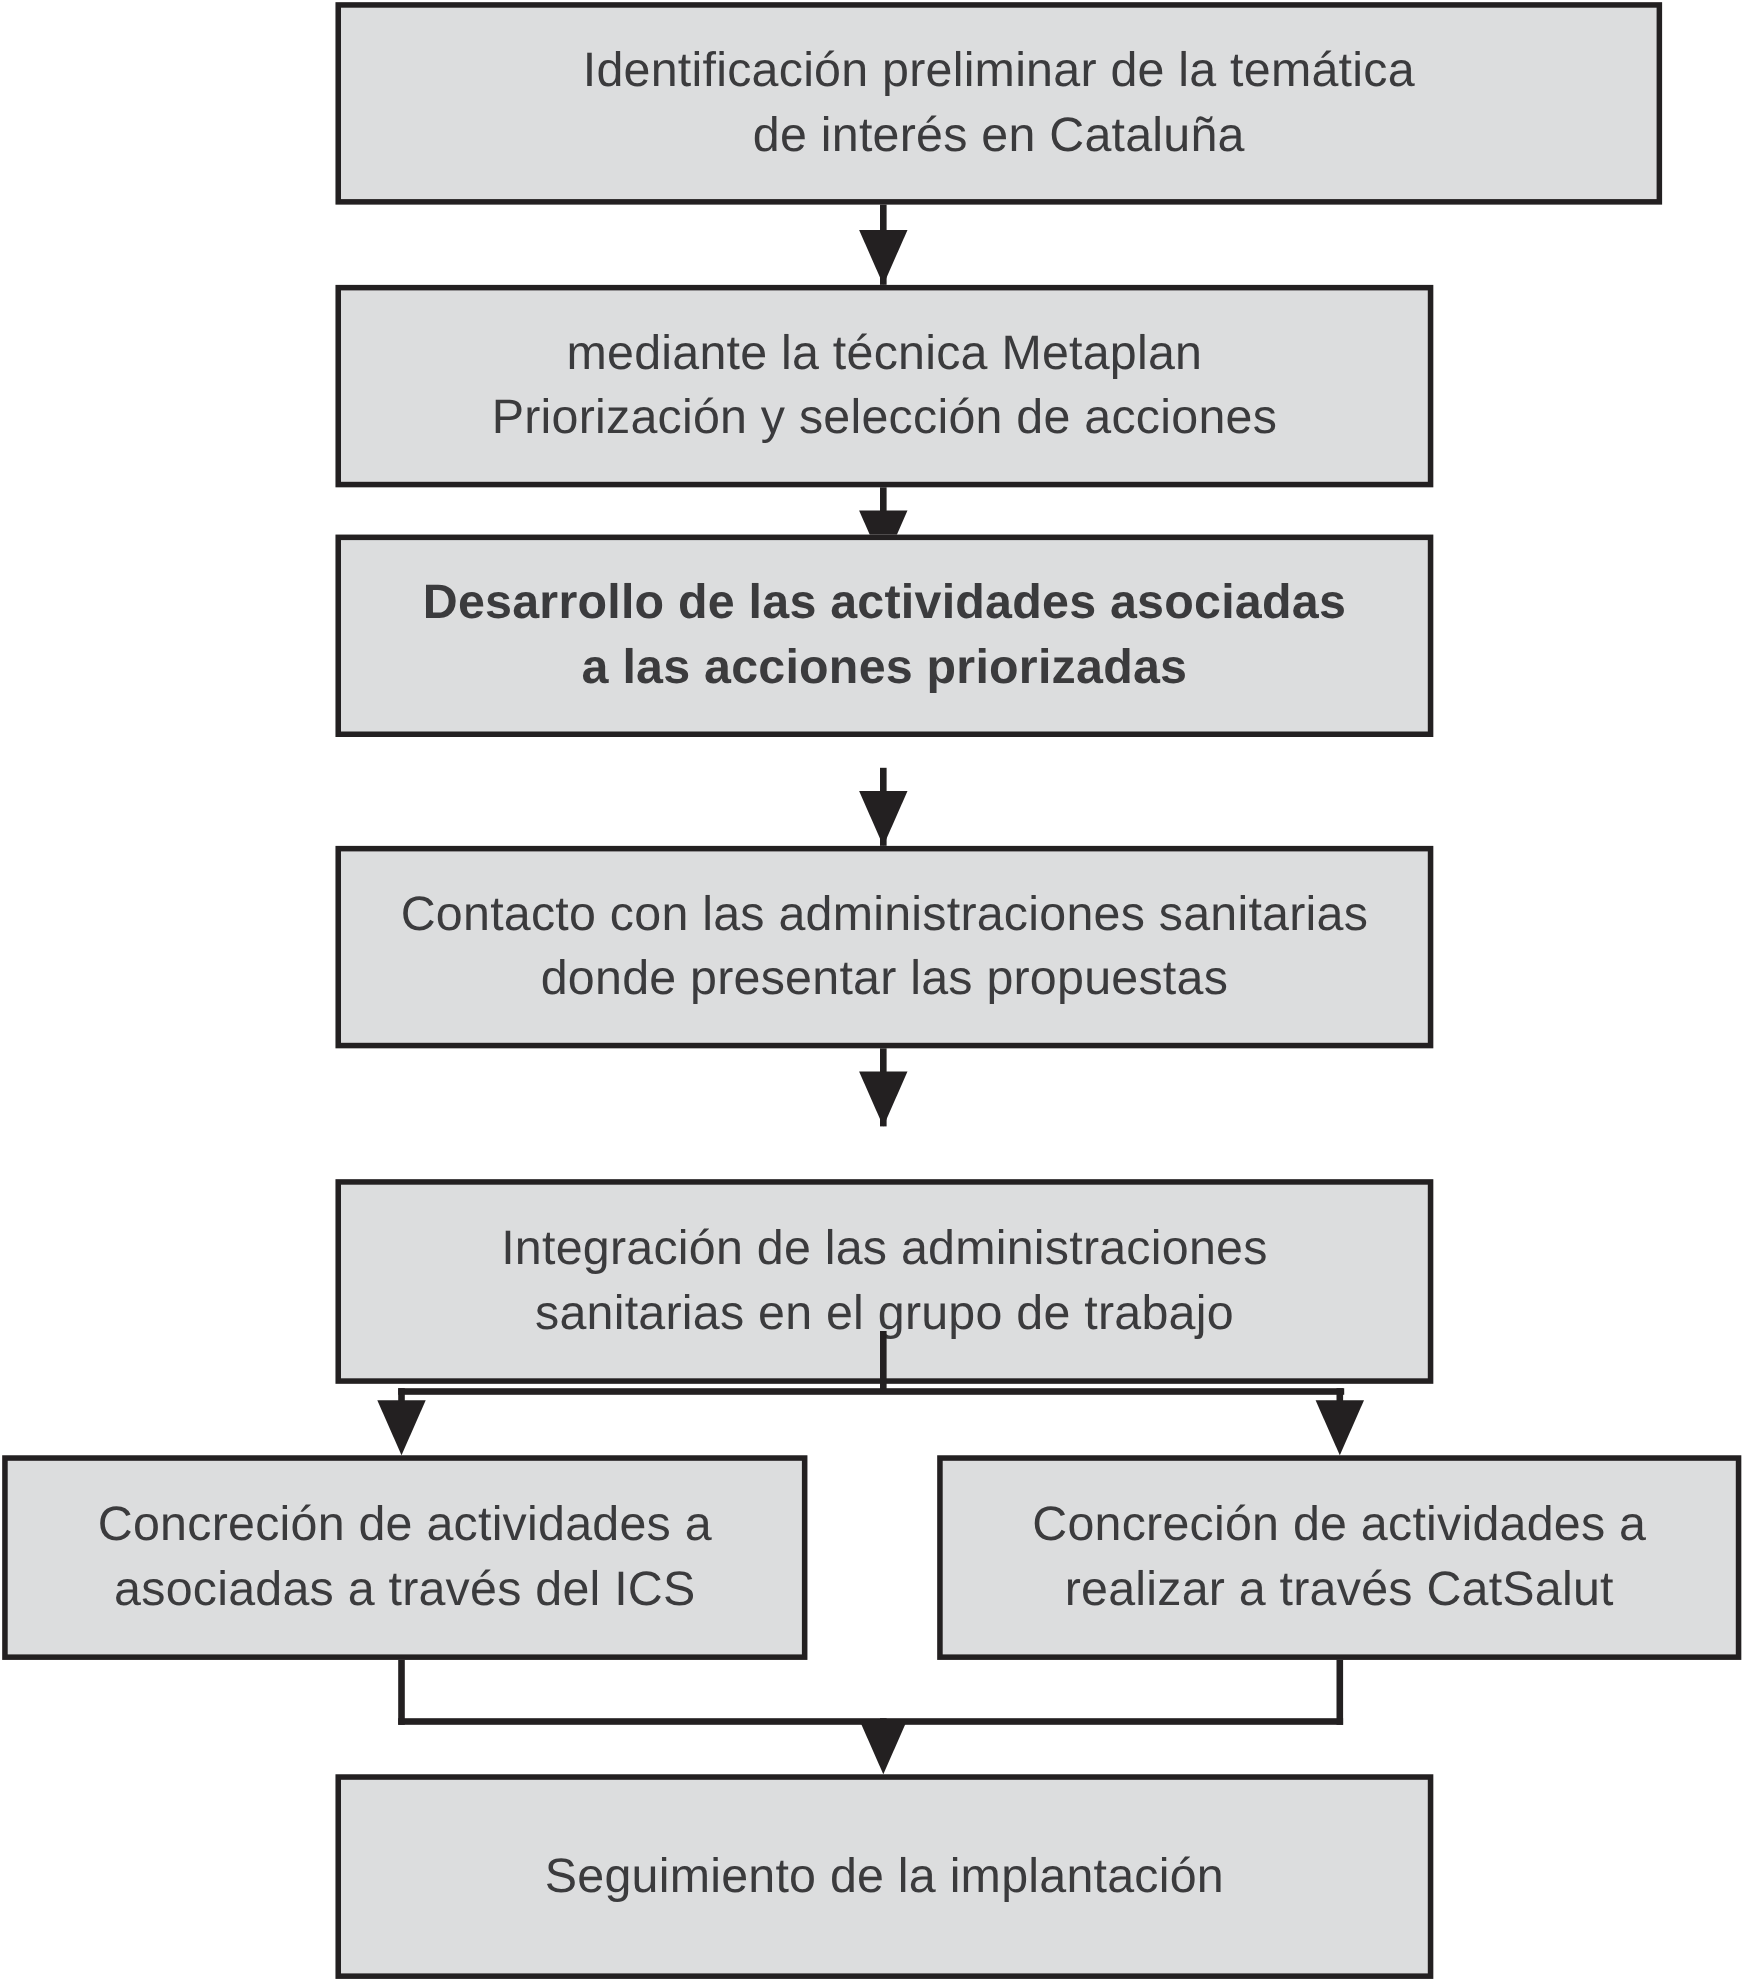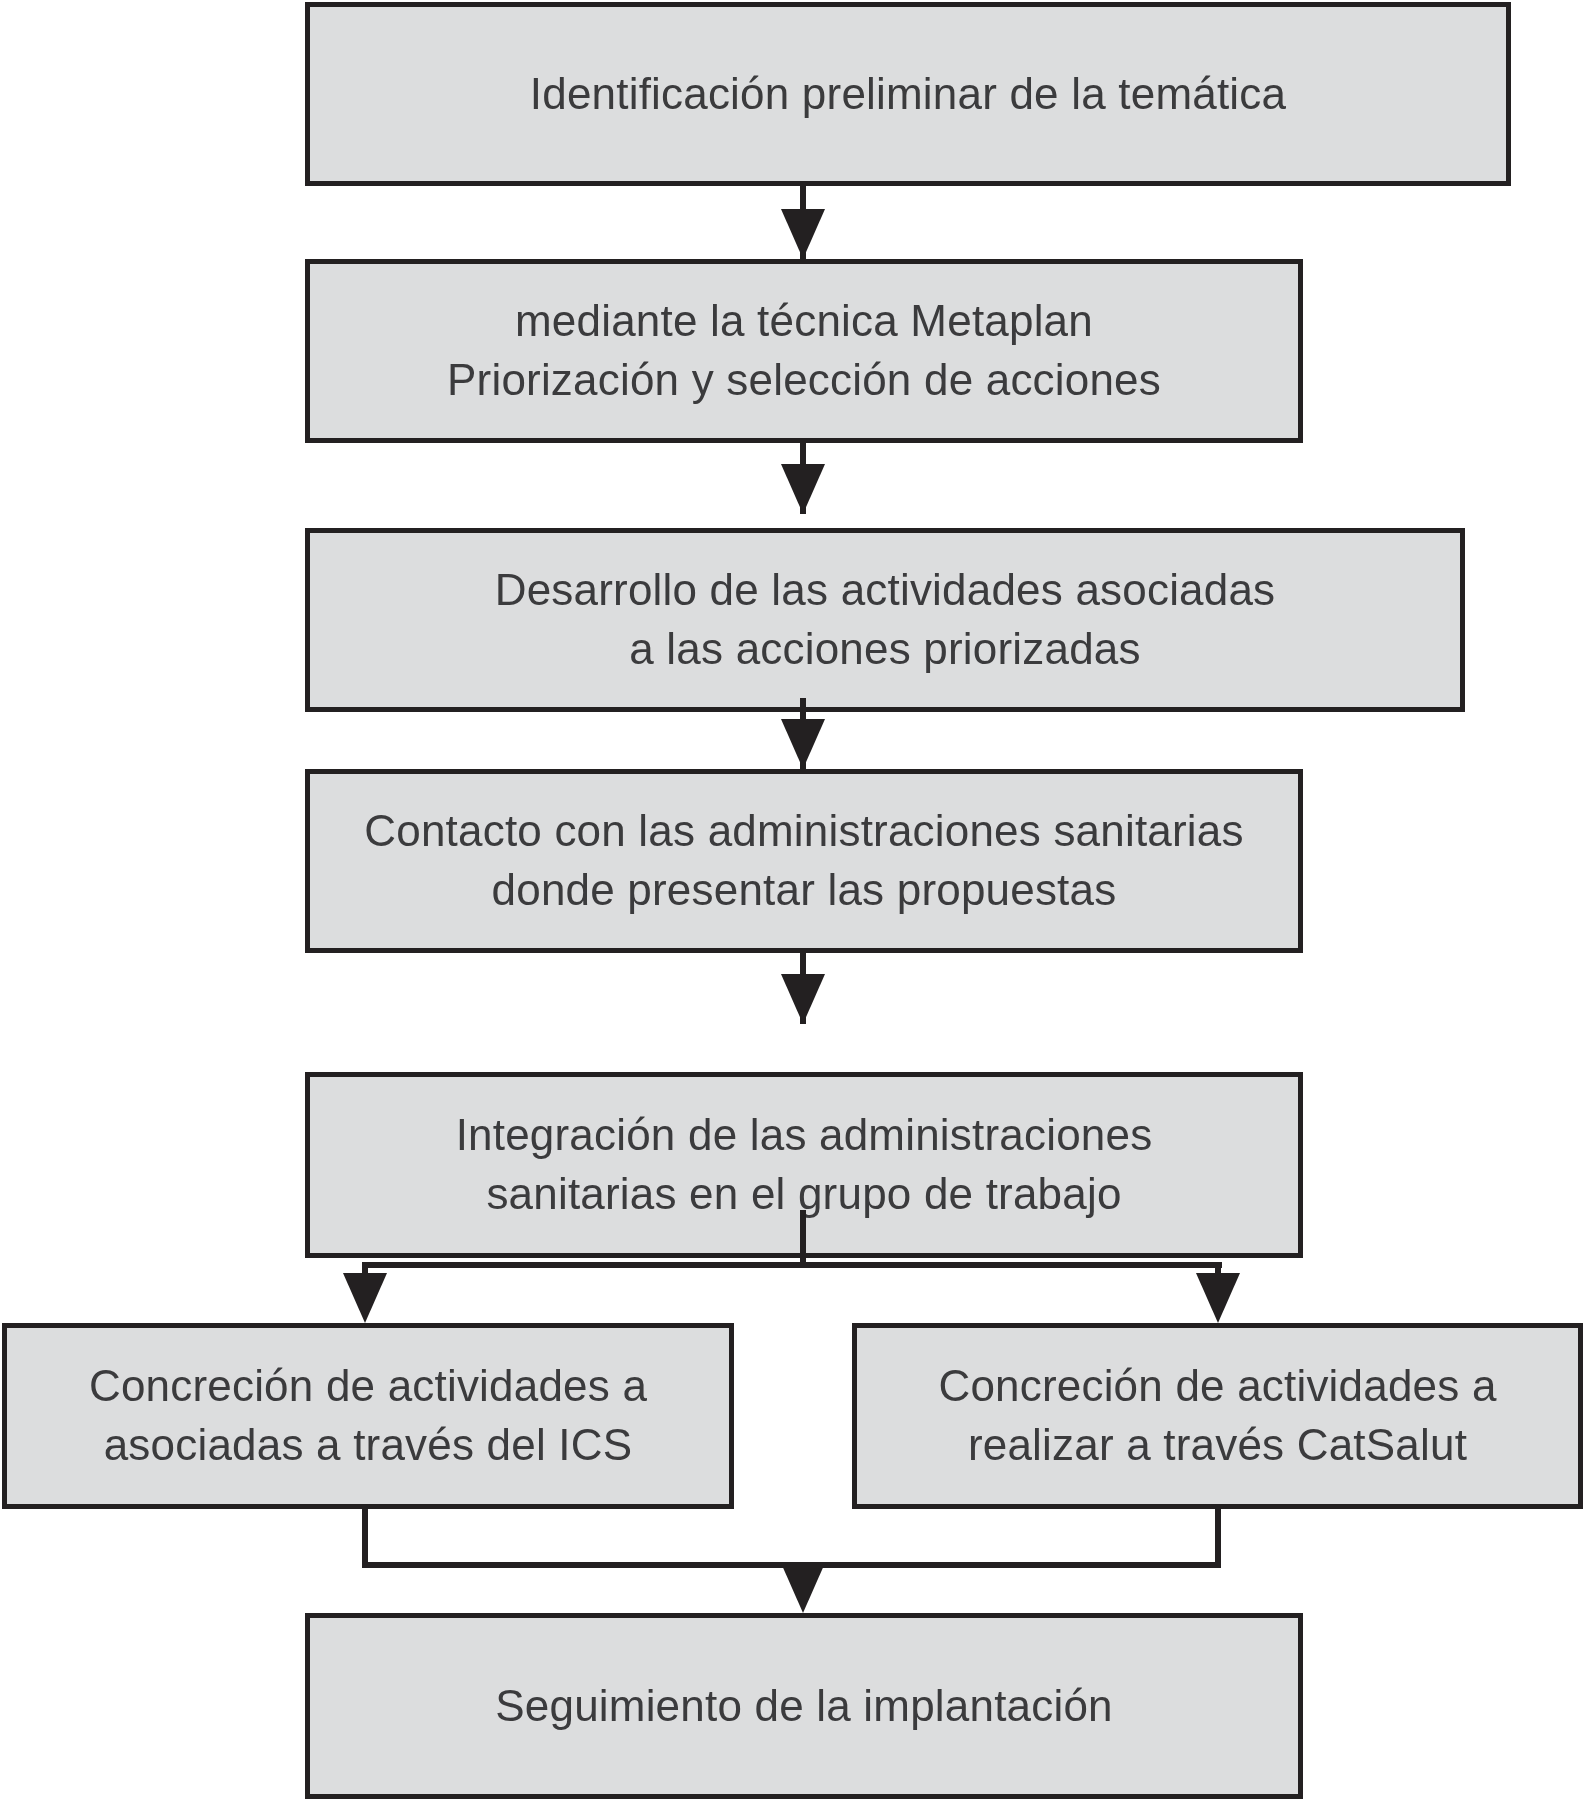--- a/index.html
+++ b/index.html
@@ -28,21 +28,21 @@
     color: #3b3b3d;
     font-size: 44px;
     line-height: 1.33;
     letter-spacing: 0.2px;
   }
   .node .tline { white-space: nowrap; }
 
   
   .b-step1 { left: 305px; top: 2px;    width: 1206px; height: 184px; }
   .b-step2 { left: 305px; top: 259px;  width: 998px; height: 184px; }
-  .b-step3 { left: 305px; top: 528px;  width: 1160px; height: 184px; }
+  .b-step3 { left: 305px; top: 486px;  width: 998px; height: 184px; font-weight: bold; }
   .b-step4 { left: 305px; top: 769px;  width: 998px; height: 184px; }
   .b-step5 { left: 305px; top: 1072px; width: 998px; height: 186px; }
   .b-left  { left: 2px;   top: 1323px; width: 732px; height: 186px; }
   .b-right { left: 852px; top: 1323px; width: 731px; height: 186px; }
   .b-step7 { left: 305px; top: 1613px; width: 998px; height: 186px; }
 
   
   .stem, .hbar {
     position: absolute;
     background: #232021;
@@ -83,20 +83,21 @@
   .merge-c-stem { left: 800px;  top: 1562px; height: 32px; }
   .merge-c-head { left: 781px;  top: 1563px; }
 </style>
 </head>
 <body>
 
 <div class="canvas">
 
   <div class="node b-step1">
     <div class="tline">Identificación preliminar de la temática</div>
+    <div class="tline">de interés en Cataluña</div>
   </div>
 
   <div class="stem s1"></div>
   <div class="ahead a1"></div>
 
   <div class="node b-step2">
     <div class="tline">mediante la técnica Metaplan</div>
     <div class="tline">Priorización y selección de acciones</div>
   </div>
 

